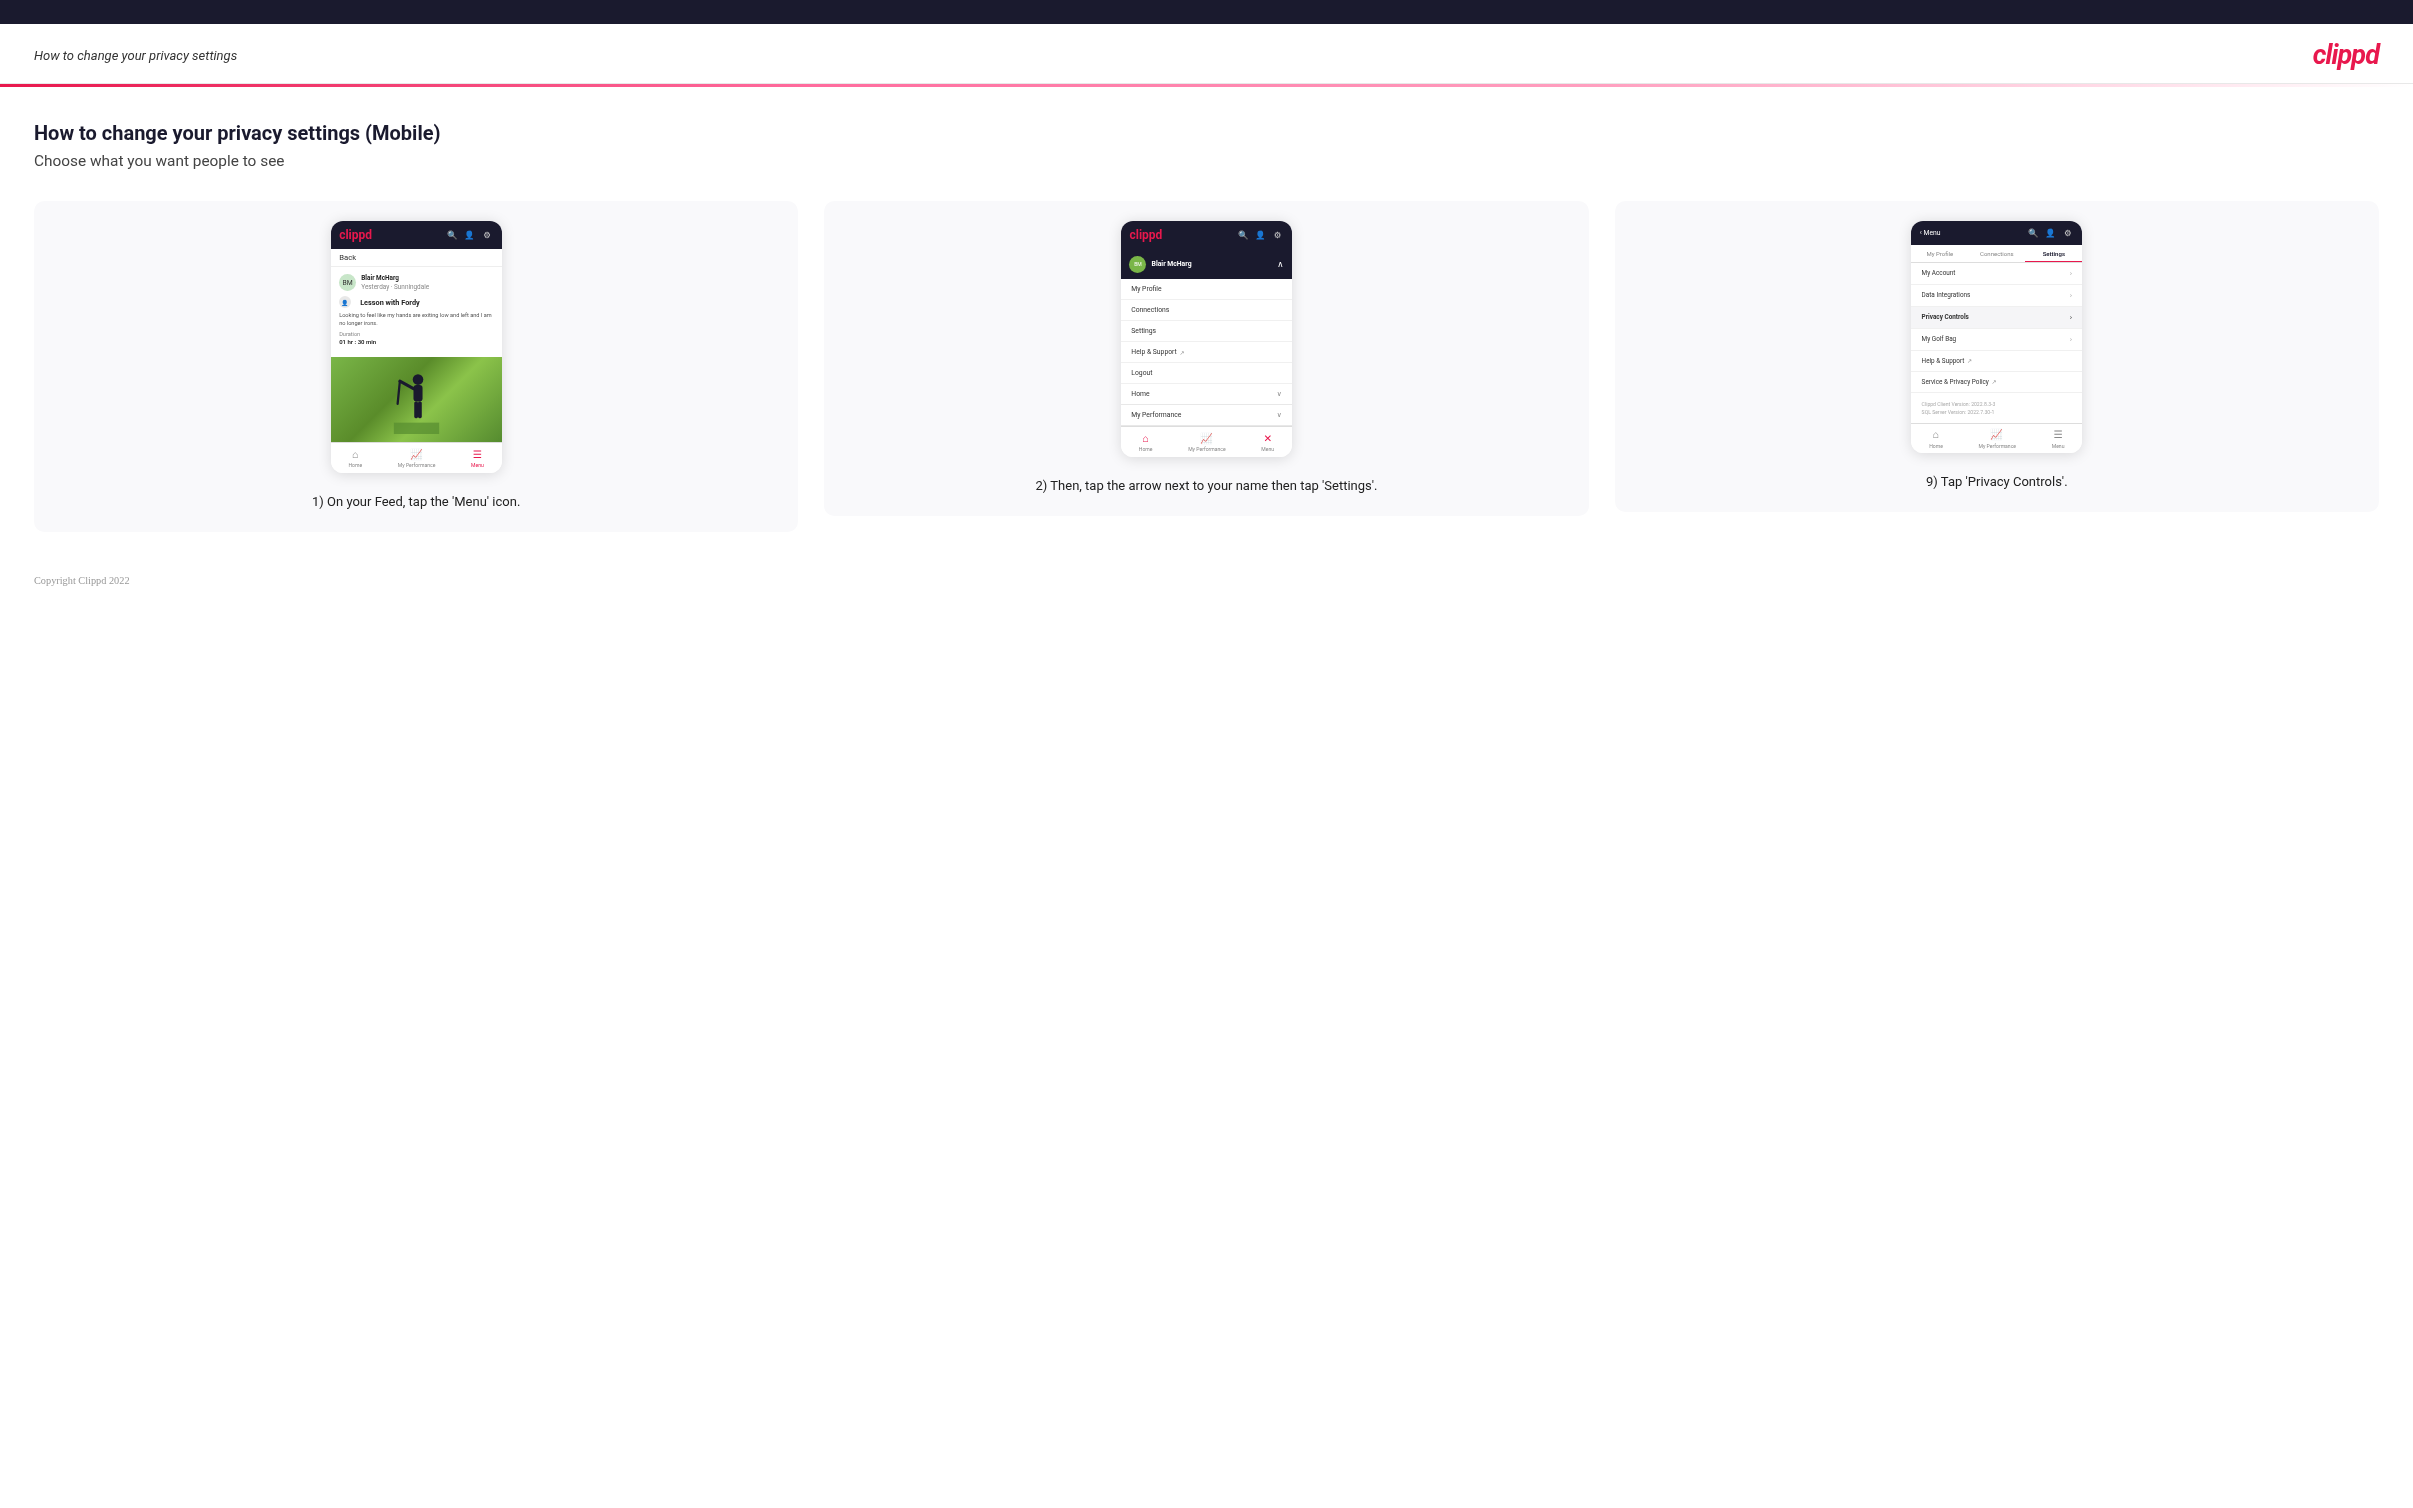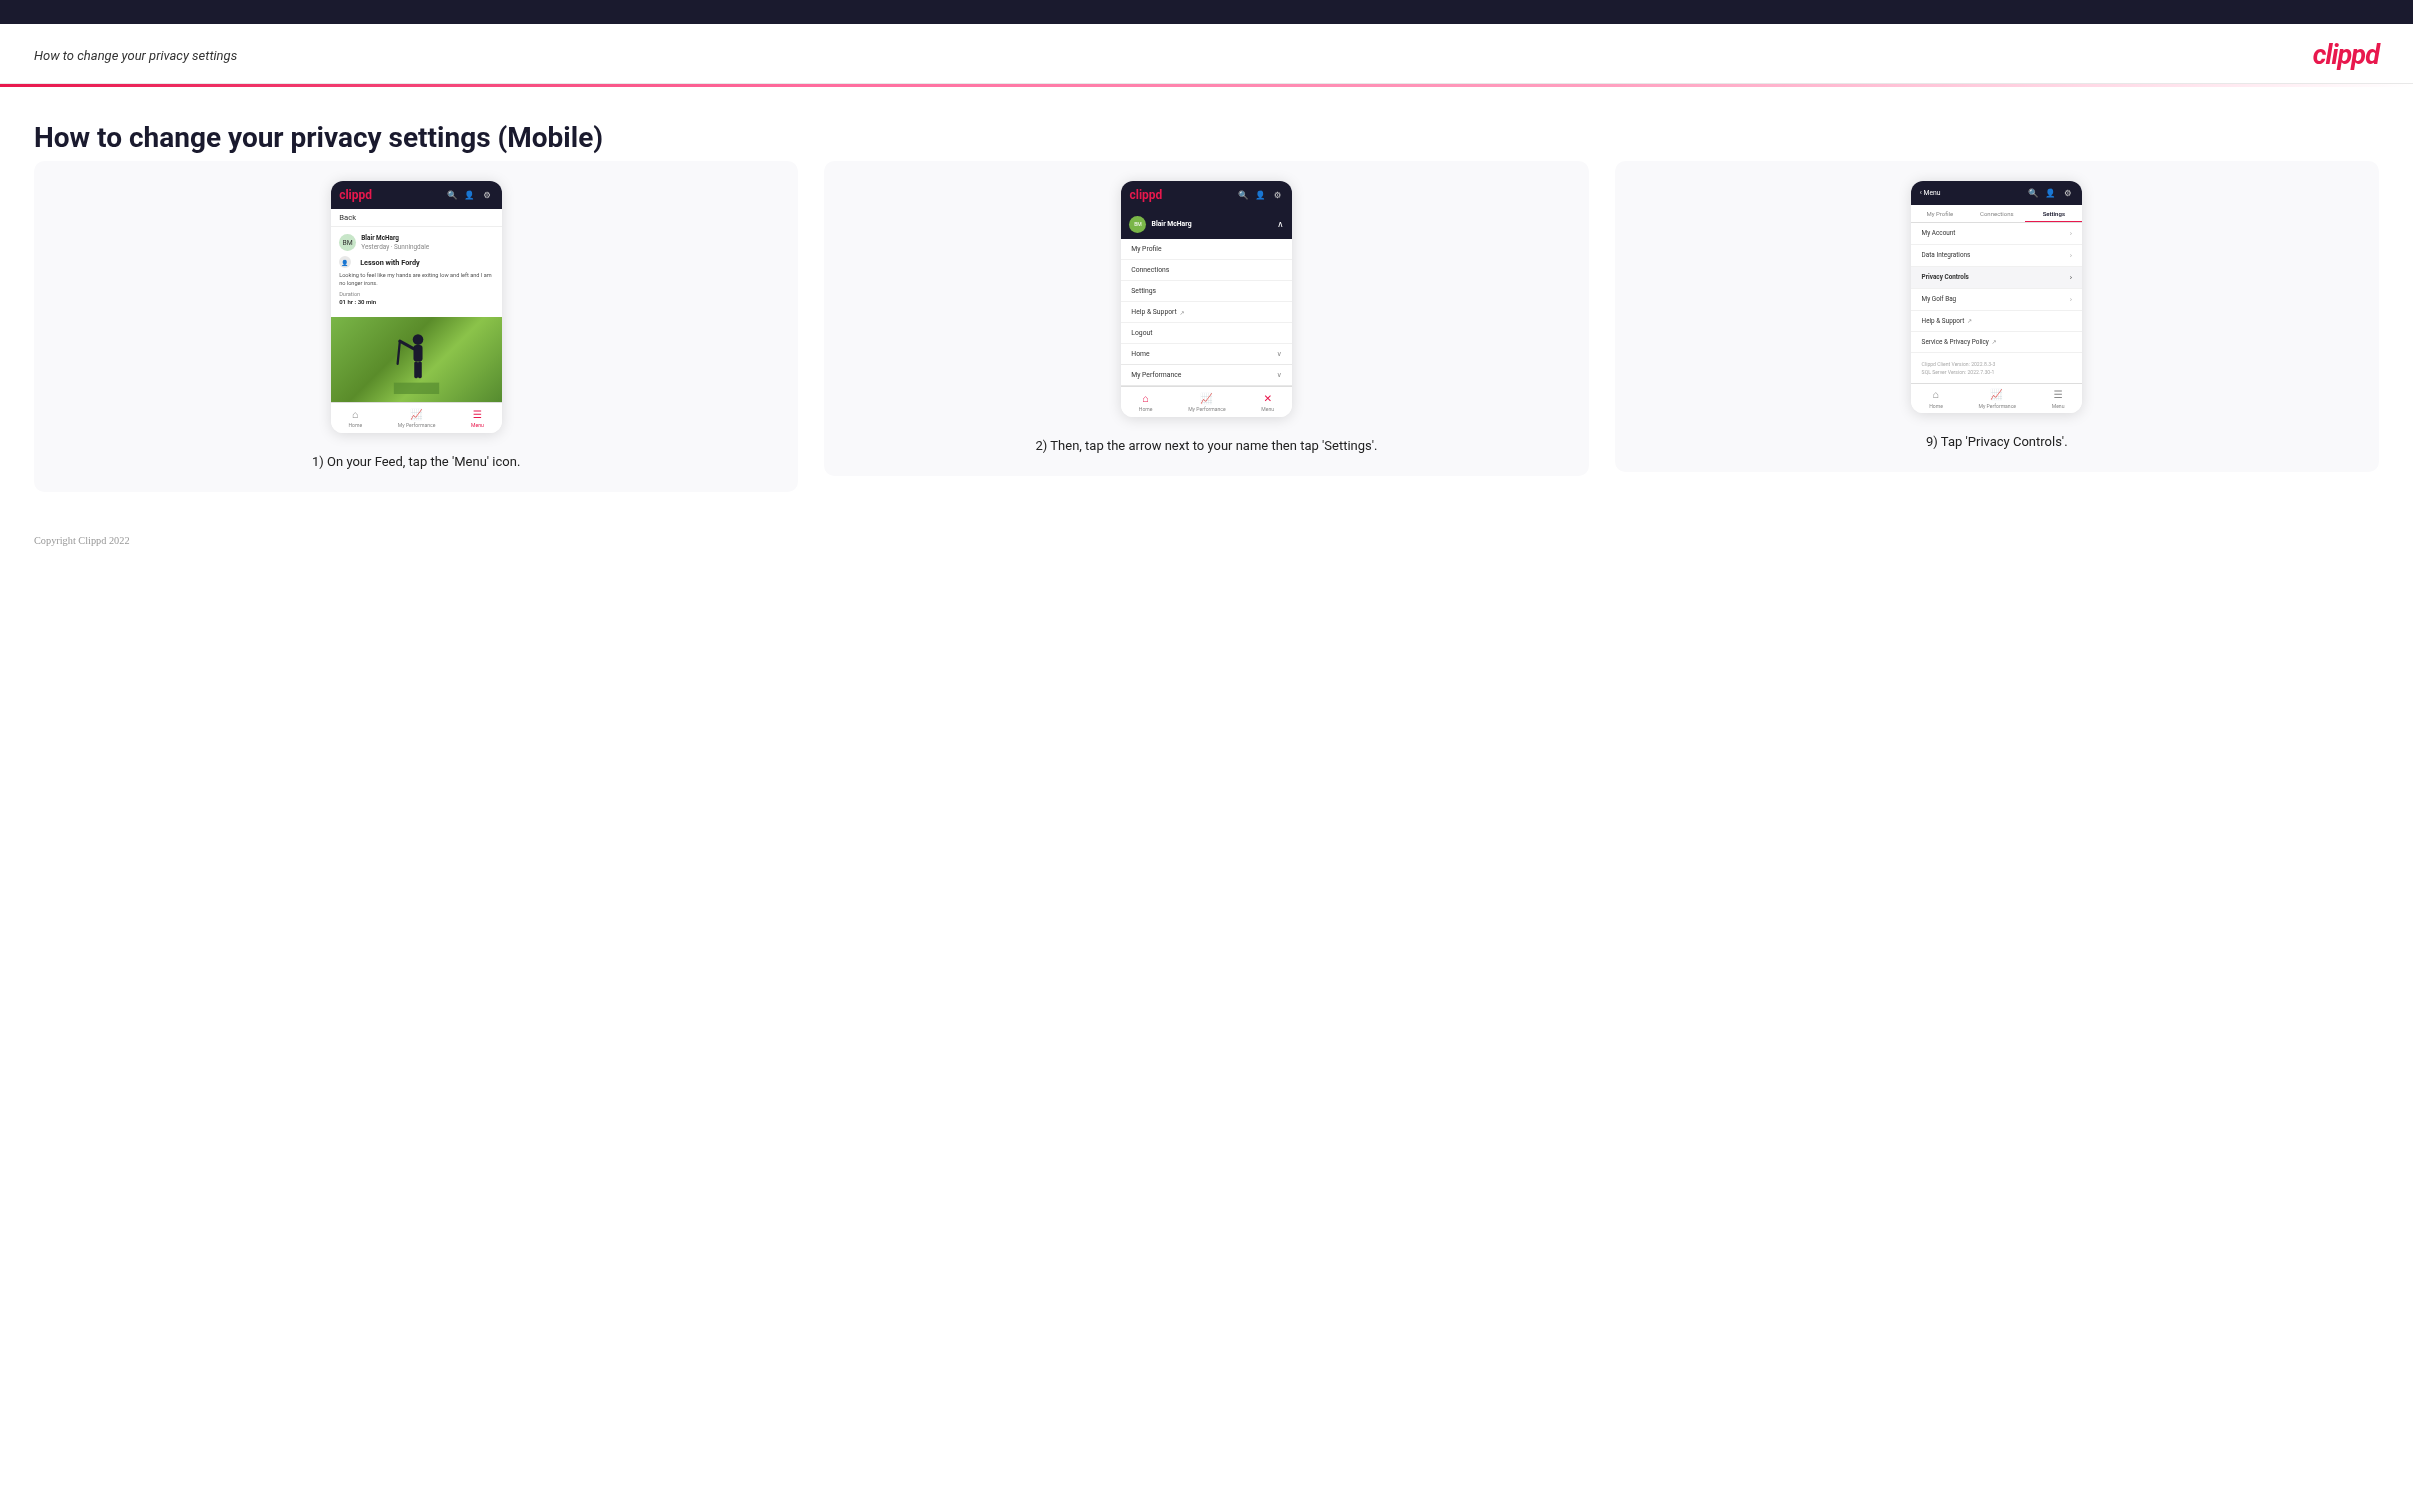--- a/index.html
+++ b/index.html
@@ -33,21 +33,21 @@
     }
     .gradient-line {
       height: 2.6px;
       background: linear-gradient(to right, #e8184d, #ff6b9d, #ffa0c0, #fff);
       width: 100%;
     }
     .main-content {
       padding: 34px 34px 26px;
     }
     .page-heading {
-      font-size: 28px;
+      font-size: 20px;
       font-weight: 700;
       color: #1a1a2e;
       margin-bottom: 6.8px;
     }
     .page-subheading {
       font-size: 15.4px;
       color: #444;
       margin-bottom: 31px;
     }
     .steps-row {
@@ -346,20 +346,21 @@
 <div class="top-bar"></div>
 
 <div class="header">
   <span class="header-title">How to change your privacy settings</span>
   <span class="logo">clippd</span>
 </div>
 <div class="gradient-line"></div>
 
 <div class="main-content">
   <h1 class="page-heading">How to change your privacy settings (Mobile)</h1>
+  <p class="page-subheading">Choose what you want people to see</p>
 
   <div class="steps-row">
 
     <div class="step-card">
       <div class="phone-mockup">
 
         <div class="phone-header-dark">
           <span class="phone-logo">clippd</span>
           <div class="phone-icons">
             <span class="phone-icon">🔍</span>

